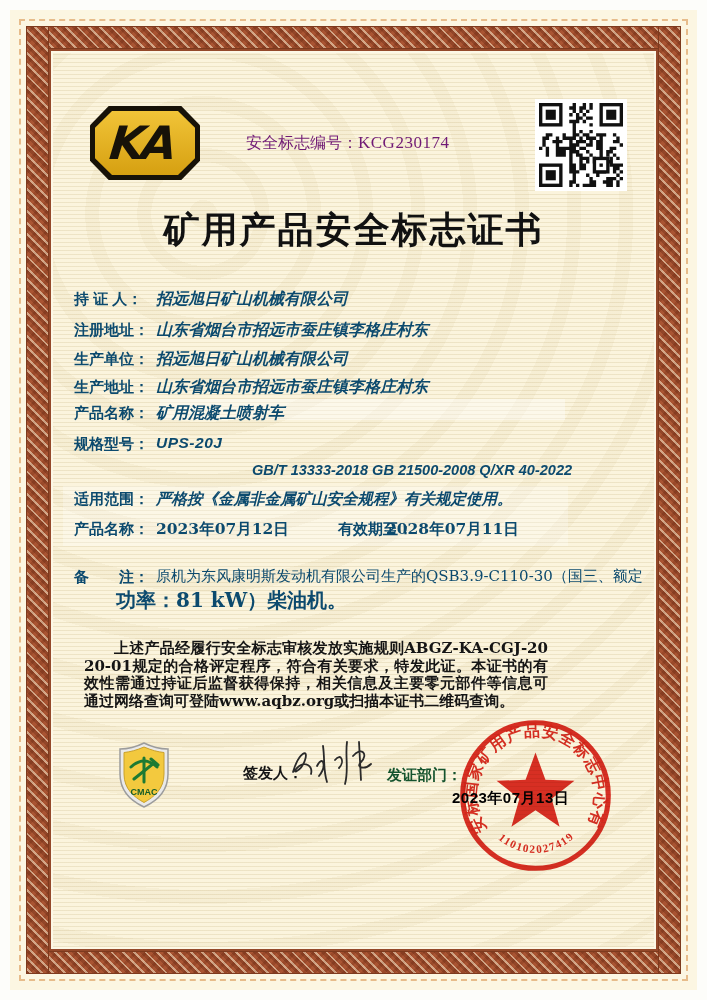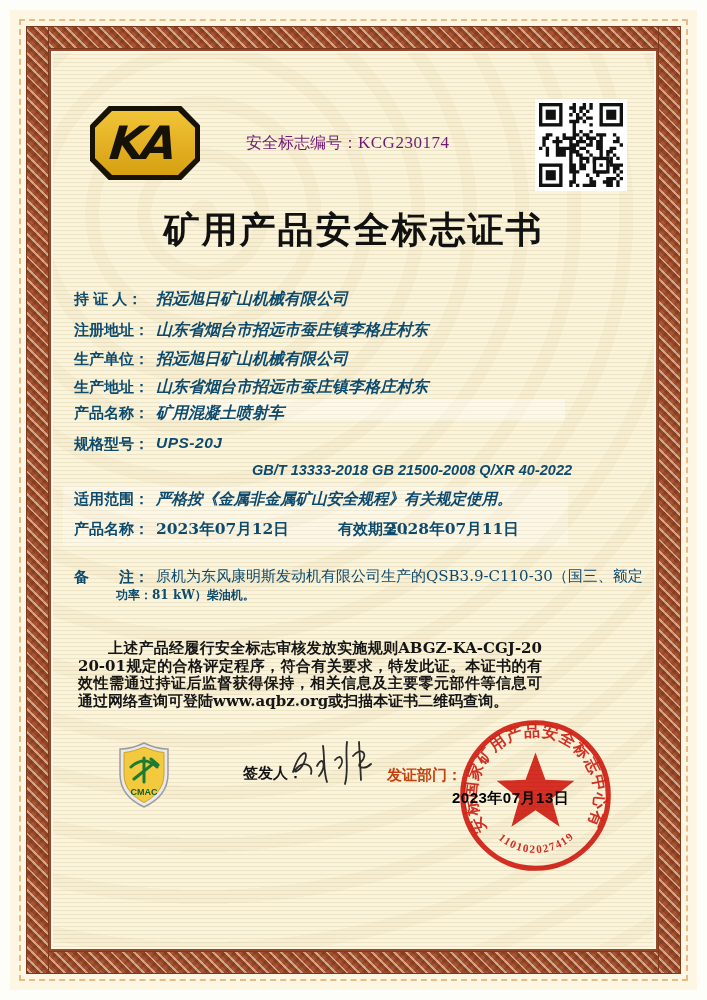--- a/index.html
+++ b/index.html
@@ -48,30 +48,30 @@
   .r5{top:435px}.r6{top:463px}.r7{top:490px}
   .r5 .val{font-family:"Liberation Sans",sans-serif;font-size:15.5px;font-weight:700;letter-spacing:.5px;}
   .r6 .val{left:178px;font-family:"Liberation Sans",sans-serif;font-size:14.5px;font-weight:700;}
   .r7 .val{font-size:15.5px;}
   .dates{top:520px}
   .dates .v1{position:absolute;left:82px;top:-1px;font-size:15.5px;font-weight:600;font-family:"DejaVu Serif",serif;}
   .dates .l2{position:absolute;left:232px;top:0;font-size:15px;font-weight:600;margin-left:32px;}
   .dates .v2{position:absolute;left:312px;top:-1px;font-size:15.5px;font-weight:600;font-family:"DejaVu Serif",serif;}
   .remark{top:556px;height:44px;margin-top:12px;}
   .remark .v1{position:absolute;left:82px;top:-1px;font-size:15px;font-weight:400;font-family:"DejaVu Serif",serif;}
-  .remark .v2{position:absolute;left:42px;top:19px;font-size:12px;font-weight:600;font-family:"DejaVu Serif",serif;}
-  
-  .statement{position:absolute;left:78px;top:640px;width:464px;font-size:15px;line-height:17.5px;
+  .remark .v2{position:absolute;left:42px;top:19px;font-size:20px;font-weight:600;font-family:"DejaVu Serif",serif;}
+  
+  .statement{position:absolute;left:84px;top:640px;width:464px;font-size:15px;line-height:17.5px;
       font-weight:600;font-family:"DejaVu Serif",serif;color:#151515;text-indent:2em;
       text-align:justify;word-break:break-all;}
   
   .cmac{position:absolute;left:117px;top:742px;}
   .signer{position:absolute;left:243px;top:764px;font-size:15px;font-weight:600;color:#141414;}
   .sig{position:absolute;left:283px;top:736px;}
-  .dept{position:absolute;left:387px;top:766px;font-size:15px;font-weight:600;color:#c2410c;}
+  .dept{position:absolute;left:387px;top:766px;font-size:15px;font-weight:600;color:#14532d;}
   .seal{position:absolute;left:433px;top:693px;mix-blend-mode:multiply;}
   .seal-date{position:absolute;left:452px;top:789px;font-size:15px;font-weight:700;
       color:#000000;font-family:Liberation Sans, sans-serif;mix-blend-mode:multiply;letter-spacing:.5px;}
   
   .fade1{position:absolute;left:160px;top:399px;width:405px;height:21px;background:rgba(255,255,255,.38);}
   .fade2{position:absolute;left:63px;top:486px;width:505px;height:60px;background:rgba(255,255,255,.26);}
 </style>
 </head>
 <body>
 

